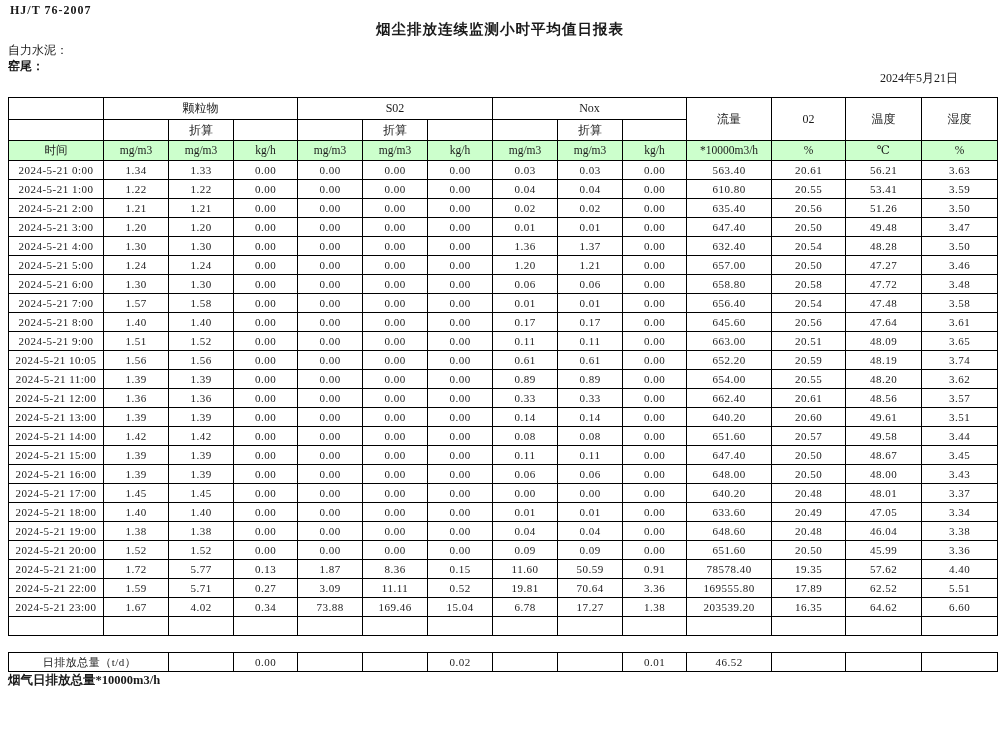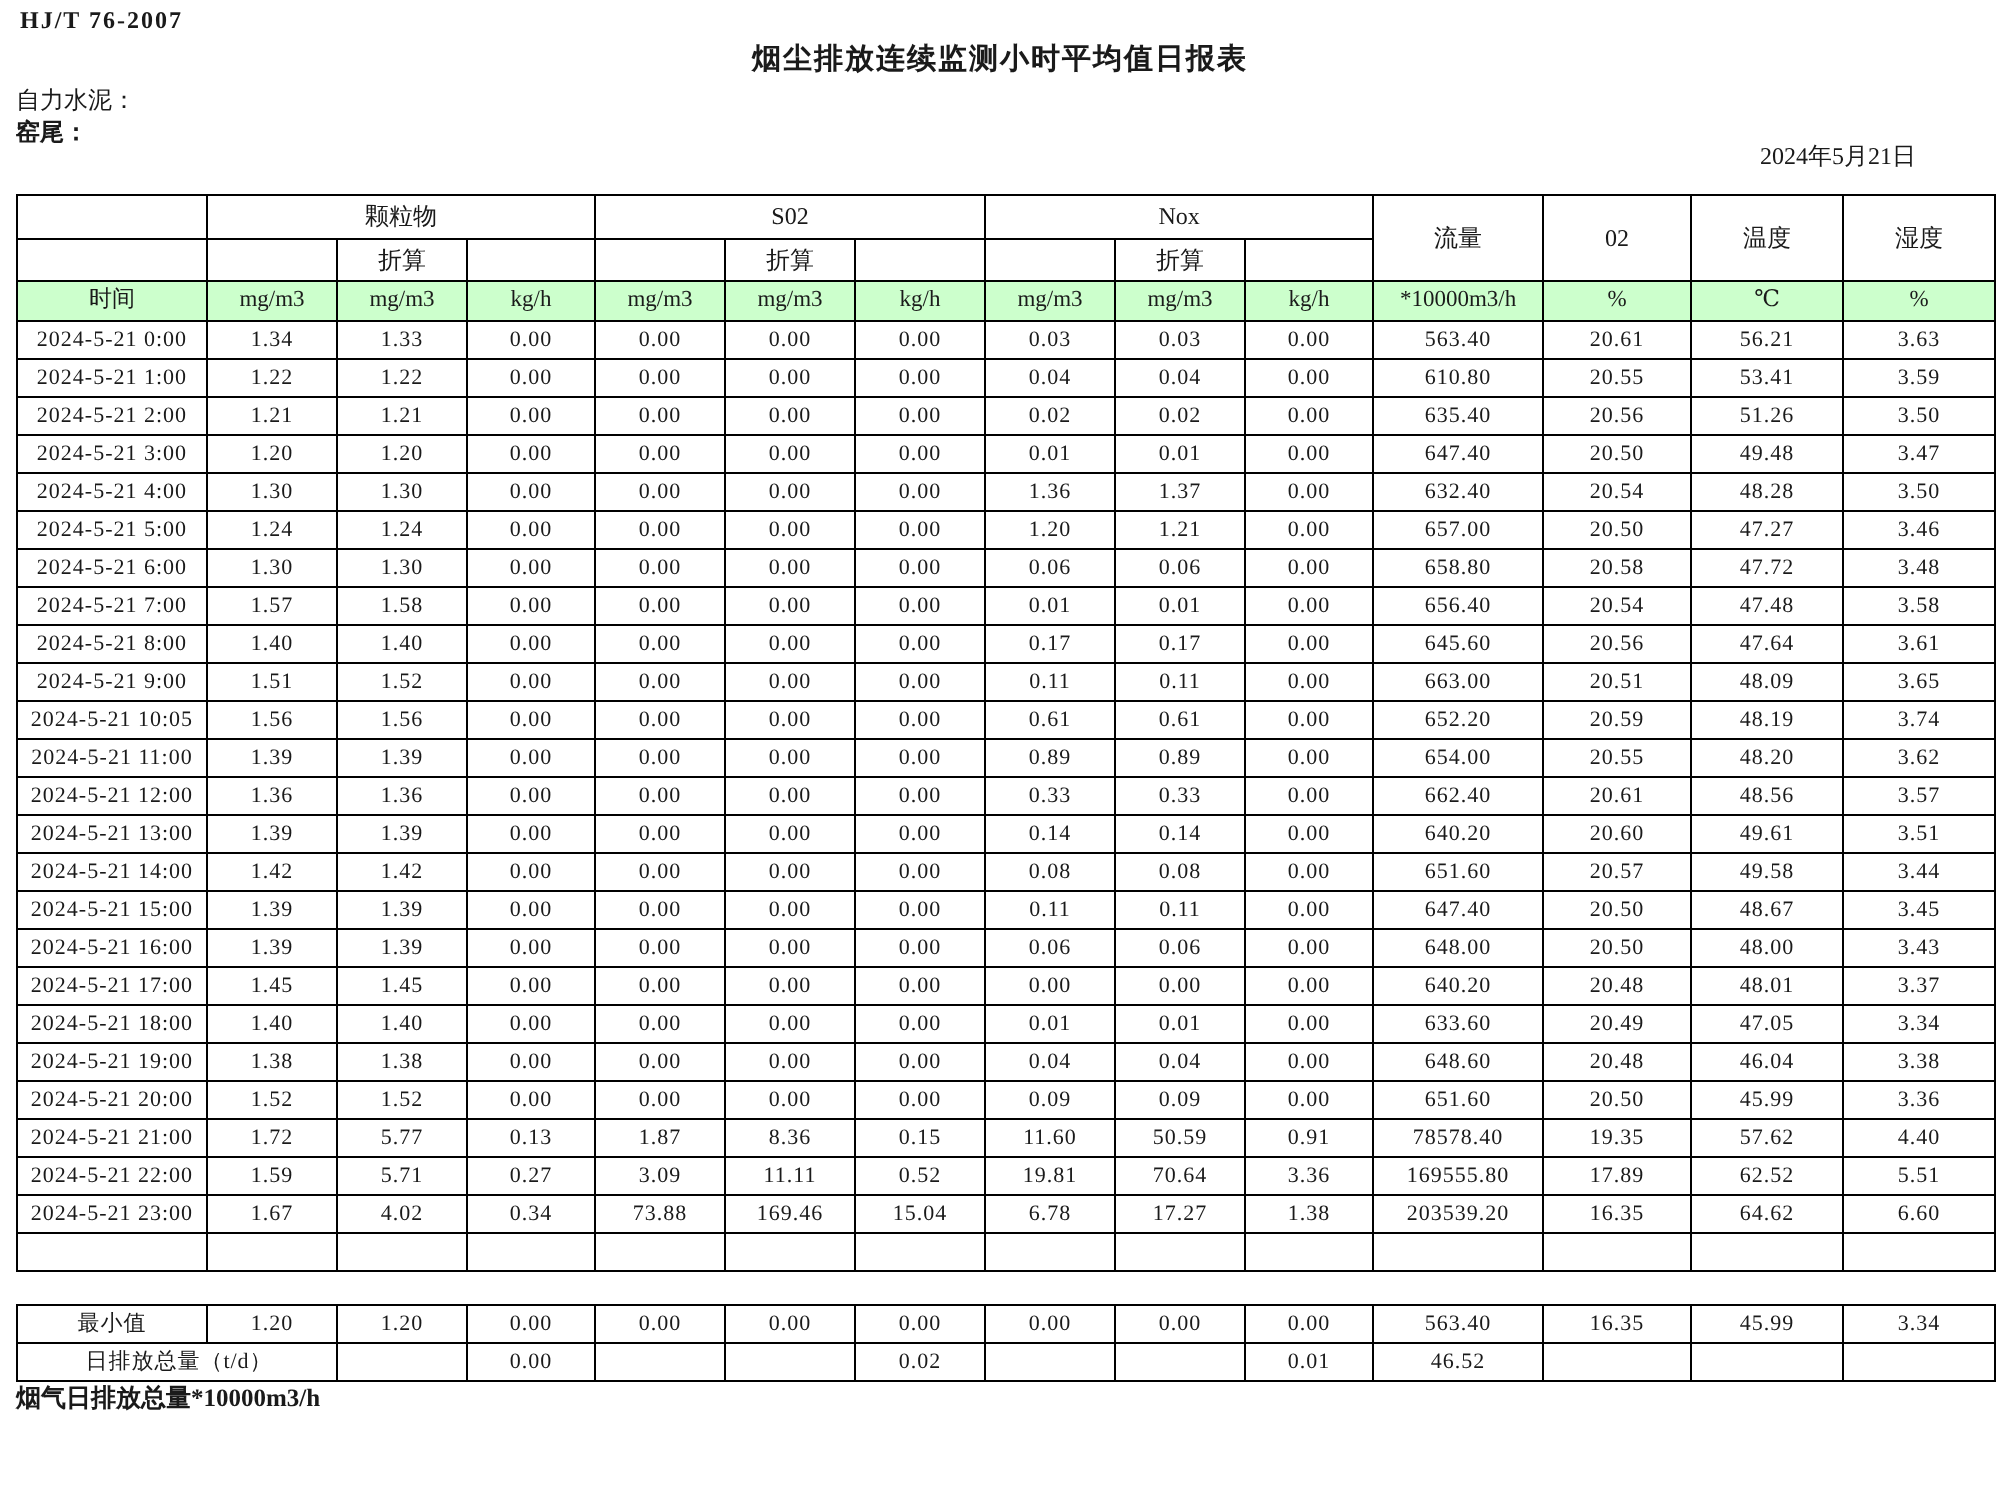--- a/index.html
+++ b/index.html
@@ -520,36 +520,20 @@
     <col style="width:65px">
       <col style="width:65px">
       <col style="width:64px">
     <col style="width:85px">
       <col style="width:74px">
       <col style="width:76px">
       <col style="width:76px">
   </colgroup>
   <tbody>
       <tr>
-        <td class="sum-label">最小值</td>
-        <td>1.20</td>
-        <td>1.20</td>
-        <td>0.00</td>
-        <td>0.00</td>
-        <td>0.00</td>
-        <td>0.00</td>
-        <td>0.00</td>
-        <td>0.00</td>
-        <td>0.00</td>
-        <td>563.40</td>
-        <td>16.35</td>
-        <td>45.99</td>
-        <td>3.34</td>
-      </tr>
-      <tr>
         <td class="total-label" colspan="2">日排放总量（t/d）</td>
         <td></td>
         <td>0.00</td>
         <td></td>
         <td></td>
         <td>0.02</td>
         <td></td>
         <td></td>
         <td>0.01</td>
         <td>46.52</td>

